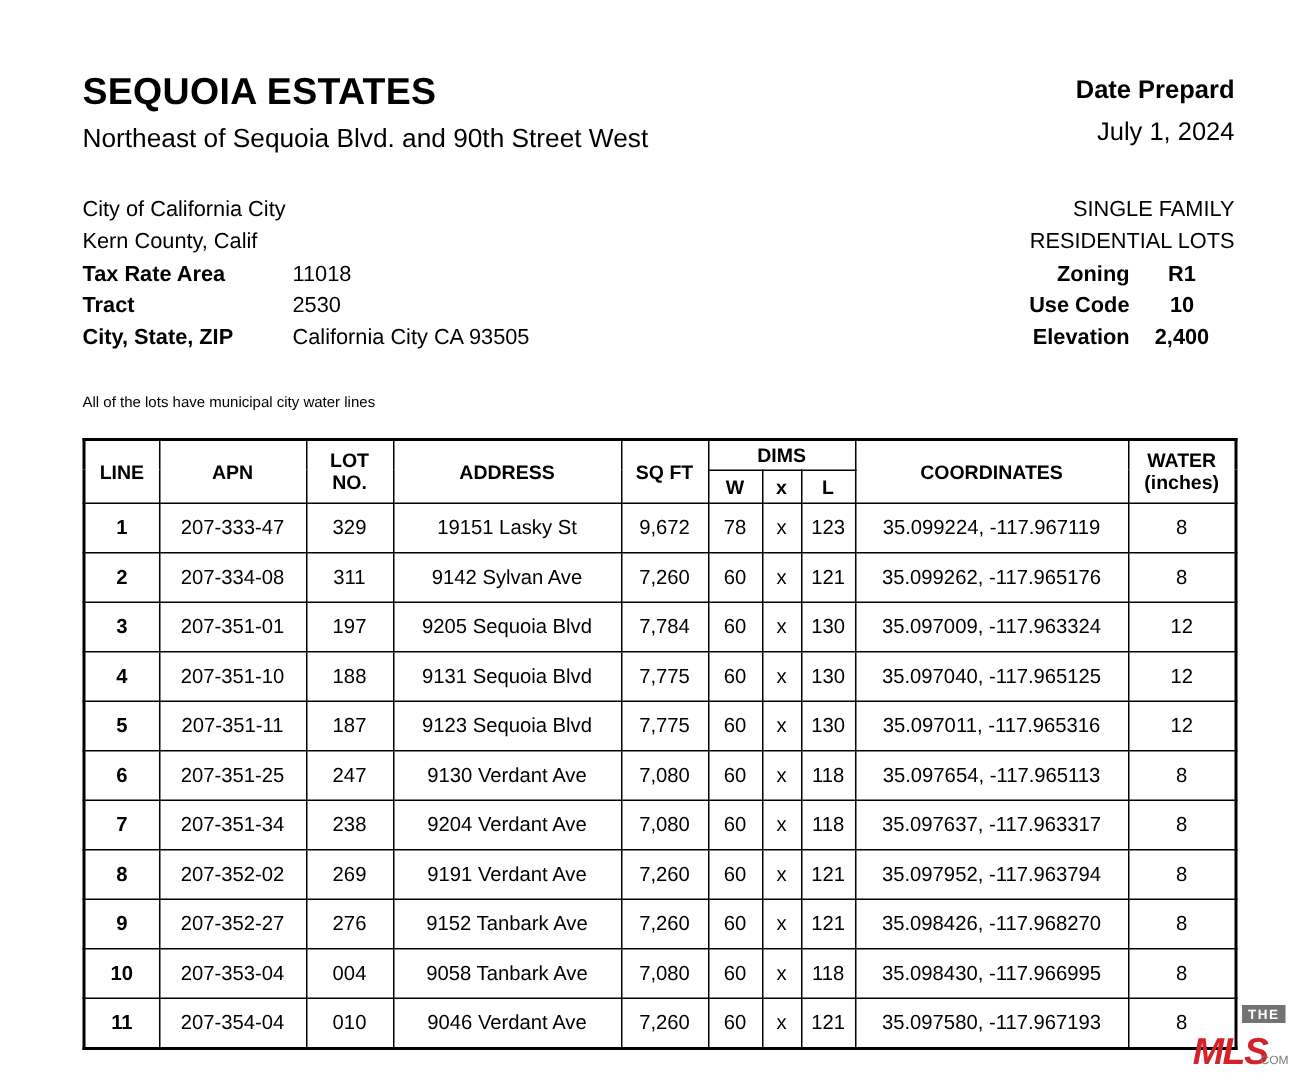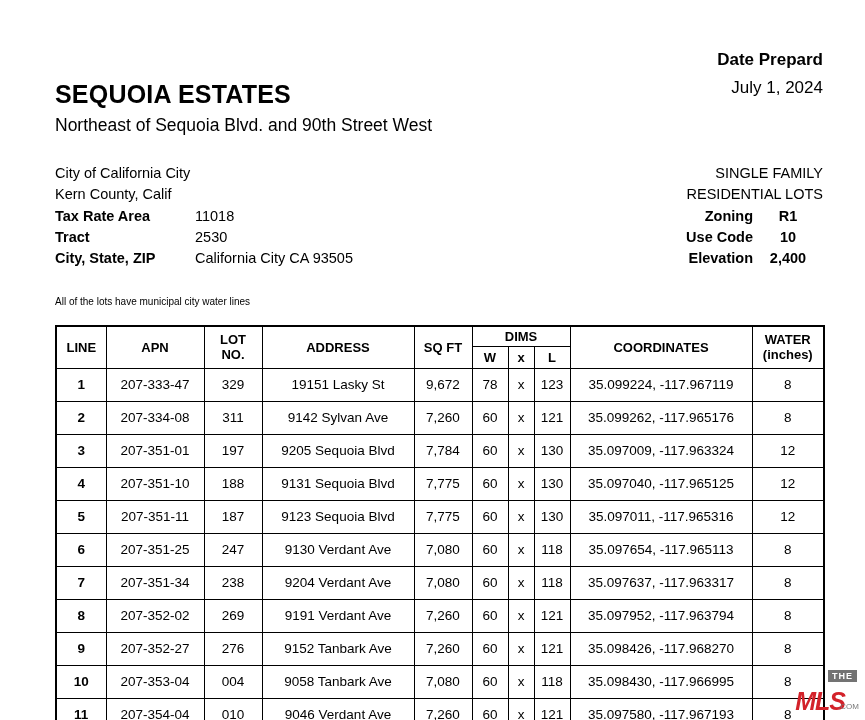--- a/index.html
+++ b/index.html
@@ -29,21 +29,20 @@
     width: 768px;
   }
   
   .header-row {
     display: flex;
     justify-content: space-between;
     align-items: flex-start;
   }
   .title-block {
     text-align: left;
-    margin-top: 33px;
   }
   .doc-title {
     font-size: 25px;
     font-weight: bold;
     letter-spacing: 0.2px;
     line-height: 1.1;
   }
   .doc-subtitle {
     font-size: 17.5px;
     margin-top: 6px;

